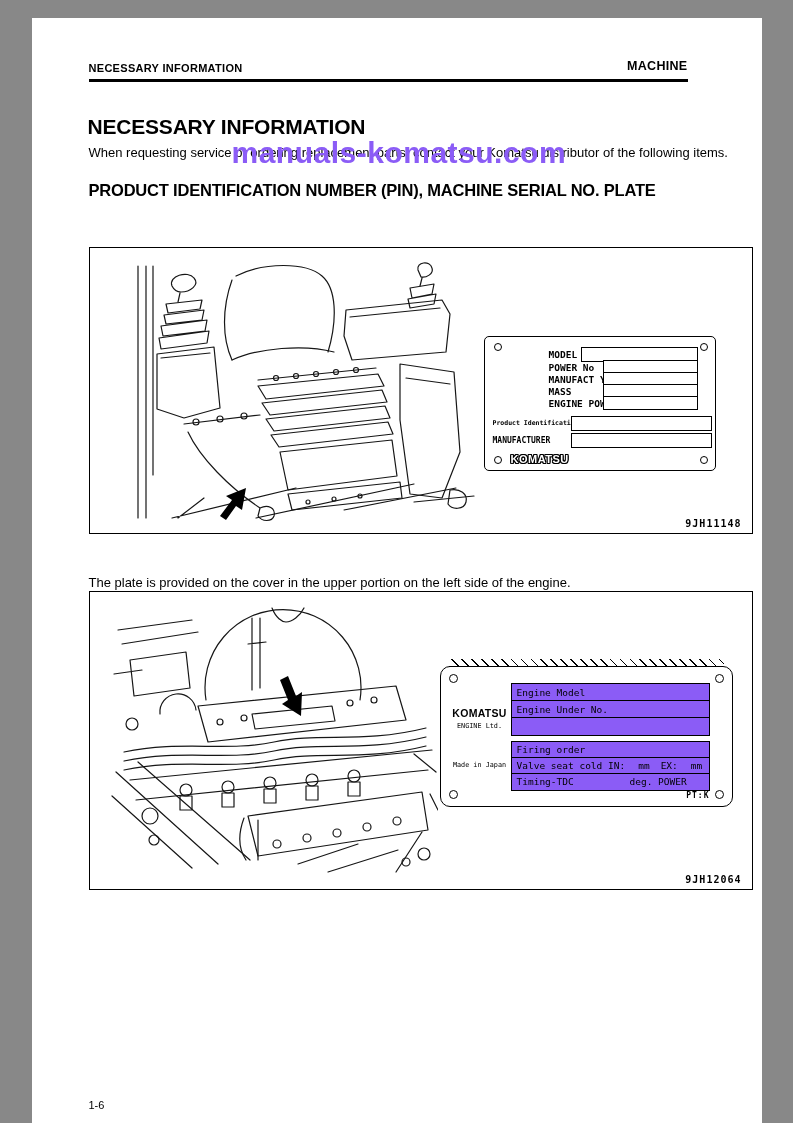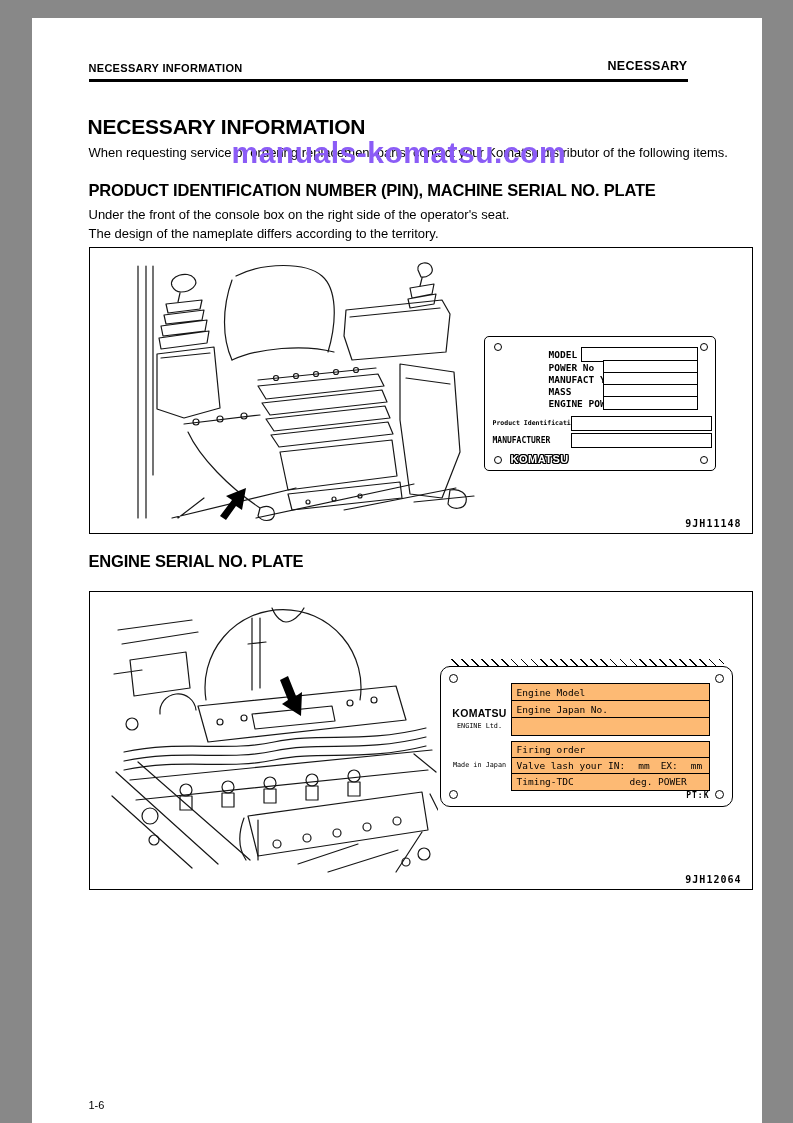--- a/index.html
+++ b/index.html
@@ -45,50 +45,48 @@
   }
 
   
   .plate2{left:350px;top:74px;width:291px;height:139px;border:1.5px solid #000;border-radius:10px;background:#fff;}
   .hatch{position:absolute;left:8px;right:8px;top:-8px;height:8px;
     background:repeating-linear-gradient(45deg,#000 0 1.2px,transparent 1.2px 7px);}
   .p2-left{position:absolute;left:8px;width:62px;text-align:center;white-space:nowrap;}
   .logo-solid{top:40px;font-size:10.5px;font-weight:bold;letter-spacing:.3px;}
   .p2-company{top:55px;font-size:6.8px;font-family:"DejaVu Sans Mono",monospace;}
   .p2-origin{top:94px;font-size:6.8px;font-family:"DejaVu Sans Mono",monospace;}
-  .p2-table{position:absolute;left:70px;width:197px;border:1px solid #000;background:#fdba74;}
+  .p2-table{position:absolute;left:70px;width:197px;border:1px solid #000;background:#8b5cf6;}
   .tA{top:16px;}
   .tB{top:74px;}
   .p2-row{position:relative;border-bottom:1px solid #000;font-family:"DejaVu Sans Mono",monospace;font-size:9.5px;white-space:nowrap;padding-left:5px;box-sizing:border-box;}
   .p2-row:last-child{border-bottom:none;}
   .rA{height:17px;line-height:17px;}
   .rB{height:16px;line-height:16px;}
   .gap1{margin-left:13px;}
   .gap2{margin-left:11px;}
   .row6-val{position:absolute;left:118px;top:0;}
   .ptk{position:absolute;right:22px;top:124px;font-size:8px;font-weight:bold;letter-spacing:1px;font-family:"DejaVu Sans Mono",monospace;}
 
   .footer{left:57px;top:1081px;font-size:11px;}
 </style>
 </head>
 <body>
 
 <div class="page">
 
   <div class="abs hdr-left">NECESSARY INFORMATION</div>
-  <div class="abs hdr-right">NECESSARY</div>
+  <div class="abs hdr-right">MACHINE</div>
   <div class="abs hdr-rule"></div>
 
   <div class="abs doc-title">NECESSARY INFORMATION</div>
   <div class="abs intro">When requesting service or ordering replacement parts, contact your Komatsu distributor of the following items.</div>
   <div class="abs watermark">manuals-komatsu.com</div>
 
   <div class="abs sec-h" style="top:163px;">PRODUCT IDENTIFICATION NUMBER (PIN), MACHINE SERIAL NO. PLATE</div>
-  <div class="abs body-line" style="top:189px;">Under the front of the console box on the right side of the operator's seat.</div>
-  <div class="abs body-line" style="top:208px;">The design of the nameplate differs according to the territory.</div>
 
   <div class="abs figbox fig1">
 
     <svg class="lineart" style="left:18px;top:12px;" width="370" height="262" viewBox="0 0 370 262">
       <path d="M30,6 V258 M38,6 V258 M45,6 V215"></path>
       <path d="M64,26 C60,16 80,10 86,18 C92,25 82,32 73,32 C68,32 66,30 64,26 Z M72,33 L70,42"></path>
       <path d="M58,44 L94,40 L92,49 L60,53 Z M56,55 L96,50 L94,60 L58,64 Z M53,66 L99,60 L97,71 L55,76 Z M51,78 L101,71 L99,83 L53,89 Z"></path>
       <path d="M49,94 L106,87 L112,148 L76,158 L49,149 Z M53,98 L102,93"></path>
       <path d="M128,16 C156,2 198,2 214,16 C228,28 230,58 220,92"></path>
       <path d="M124,100 C150,88 196,84 226,92"></path>
@@ -147,21 +145,21 @@
 
       <span class="p1-small" style="top:99px;font-size:8px;">MANUFACTURER</span>
       <div class="p1-box" style="left:86px;top:96px;width:139px;height:13px;"></div>
 
       <span class="logo-bubble">KOMATSU</span>
     </div>
 
     <div class="abs figcode">9JH11148</div>
   </div>
 
-  <div class="abs sec-h" style="top:534px;">ENGINE SERIAL NO. PLATE</div>
+  <div class="abs body-line" style="top:557px;">The plate is provided on the cover in the upper portion on the left side of the engine.</div>
 
   <div class="abs figbox fig2">
 
     <svg class="lineart" style="left:12px;top:12px;" width="336" height="272" viewBox="0 0 336 272">
       <path d="M104,96 A78,78 0 1 1 258,96"></path>
       <path d="M170,4 C174,14 180,18 184,18 C190,18 198,12 202,4"></path>
       <path d="M16,26 L90,16 M20,40 L96,28"></path>
       <path d="M28,56 L84,48 L88,84 L32,92 Z M12,70 L40,66"></path>
       <path d="M150,14 V86 M158,14 V84 M146,40 L164,38"></path>
       <path d="M96,102 L294,82 L304,116 L106,138 Z"></path>
@@ -205,28 +203,28 @@
       <div class="screw s7" style="left:274px;top:7px;"></div>
       <div class="screw s7" style="left:8px;top:123px;"></div>
       <div class="screw s7" style="left:274px;top:123px;"></div>
 
       <div class="p2-left logo-solid">KOMATSU</div>
       <div class="p2-left p2-company">ENGINE Ltd.</div>
       <div class="p2-left p2-origin">Made in Japan</div>
 
       <div class="p2-table tA">
         <div class="p2-row rA">Engine Model</div>
-        <div class="p2-row rA">Engine Japan No.</div>
+        <div class="p2-row rA">Engine Under No.</div>
         <div class="p2-row rA"></div>
       </div>
 
       <div class="p2-table tB">
         <div class="p2-row rB">Firing order</div>
         <div class="p2-row rB">
-          <span>Valve lash your IN:</span><span class="gap1">mm</span><span class="gap2">EX:</span><span class="gap1">mm</span>
+          <span>Valve seat cold IN:</span><span class="gap1">mm</span><span class="gap2">EX:</span><span class="gap1">mm</span>
         </div>
         <div class="p2-row rB">
           <span>Timing-TDC</span>
           <span class="row6-val">deg. POWER</span>
         </div>
       </div>
 
       <div class="ptk">PT:K</div>
     </div>
 

